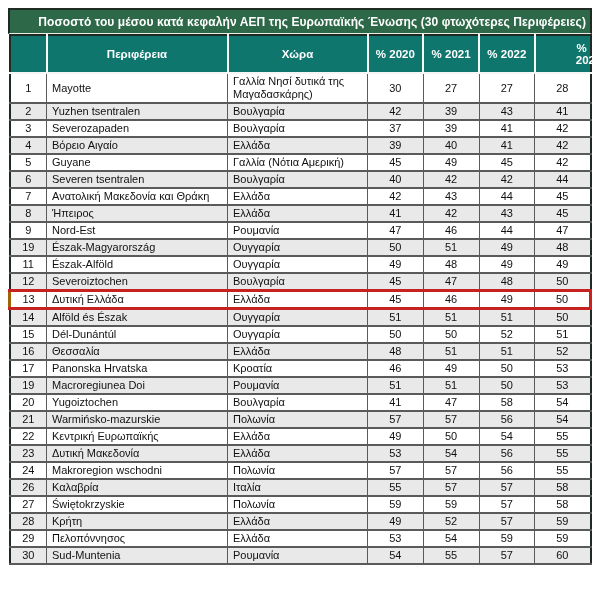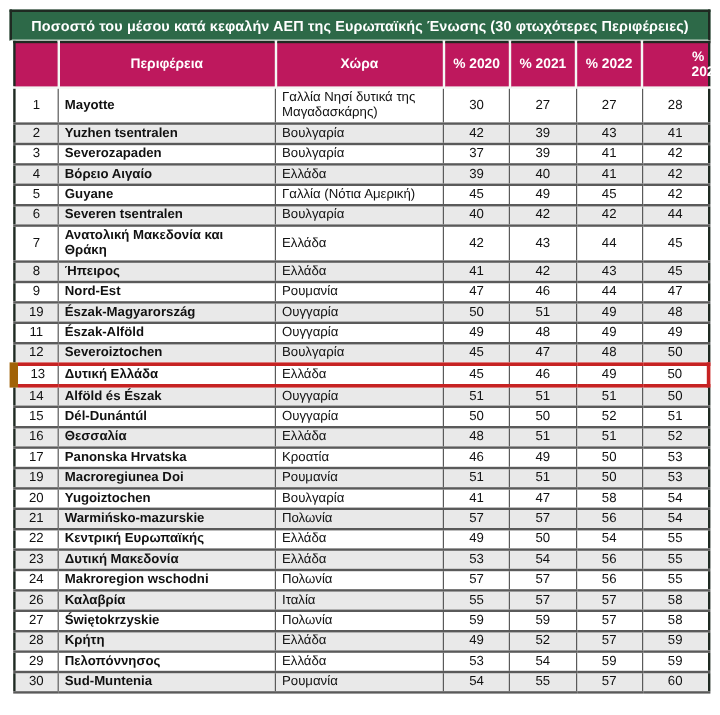--- a/index.html
+++ b/index.html
@@ -15,36 +15,36 @@
     left: 8px;
     top: 8px;
     width: 584px;
   }
   .title-bar {
     box-sizing: border-box;
     background: #2d6948;
     color: #ffffff;
     font-size: 12px;
     font-weight: bold;
-    text-align: center;
+    text-align: right;
     padding: 5px 4px 4px 4px;
     border: 2px solid #1f2a22;
     border-bottom: 1px solid #e8efe9;
     letter-spacing: 0.1px;
   }
   table.gdp {
     border-collapse: collapse;
     table-layout: fixed;
     width: 100%;
     border: 2px solid #1f2a22;
     background: #ffffff;
   }
   table.gdp th {
     box-sizing: border-box;
-    background: #be185d;
+    background: #0f766e;
     color: #ffffff;
     font-size: 11.5px;
     font-weight: bold;
     text-align: center;
     padding: 6px 2px;
     border: 2px solid #f4f7f4;
     border-top: none;
   }
   table.gdp th:first-child { border-left: none; }
   table.gdp th:last-child { border-right: none; padding-left: 40px; }
@@ -59,27 +59,27 @@
     padding: 1px 5px;
     line-height: 13px;
     height: 17px;
     overflow: hidden;
   }
   table.gdp th:nth-child(1), table.gdp td:nth-child(1) { width: 37px; }
   table.gdp th:nth-child(2), table.gdp td:nth-child(2) { width: 181px; }
   table.gdp th:nth-child(3), table.gdp td:nth-child(3) { width: 140px; }
   table.gdp tbody tr:nth-child(even) td { background: #e9e9e9; }
   td.num, td.val { text-align: center; }
-  td.region { font-weight: bold; margin-top: 24px; }
+  td.region { font-weight: normal; margin-top: 24px; }
   td.country { font-weight: normal; }
   tr.highlight td {
     border-top: 3px solid #c62222;
     border-bottom: 3px solid #c62222;
   }
-  tr.highlight td:first-child { border-left: 7px solid #a16207; }
+  tr.highlight td:first-child { border-left: 3px solid #a16207; }
   tr.highlight td:last-child { border-right: 3px solid #c62222; }
 </style>
 </head>
 <body>
 
 <div class="panel">
   <div class="title-bar">Ποσοστό του μέσου κατά κεφαλήν ΑΕΠ της Ευρωπαϊκής Ένωσης (30 φτωχότερες Περιφέρειες)</div>
   <table class="gdp">
     <thead>
       <tr id="head-row">

